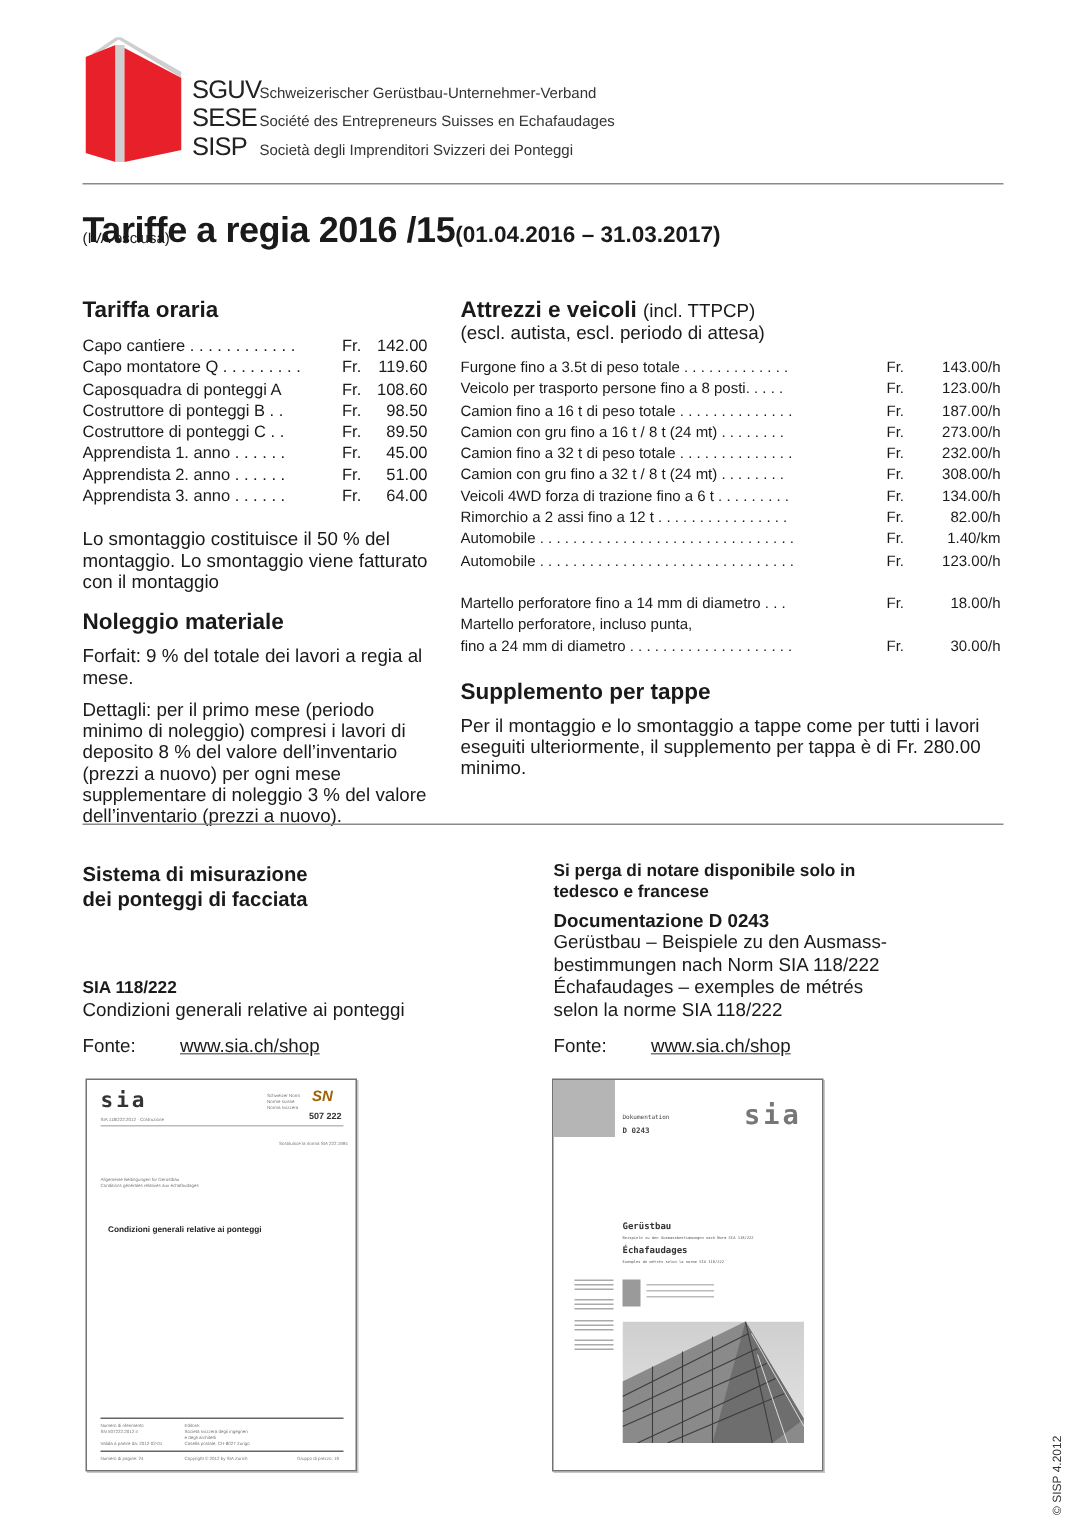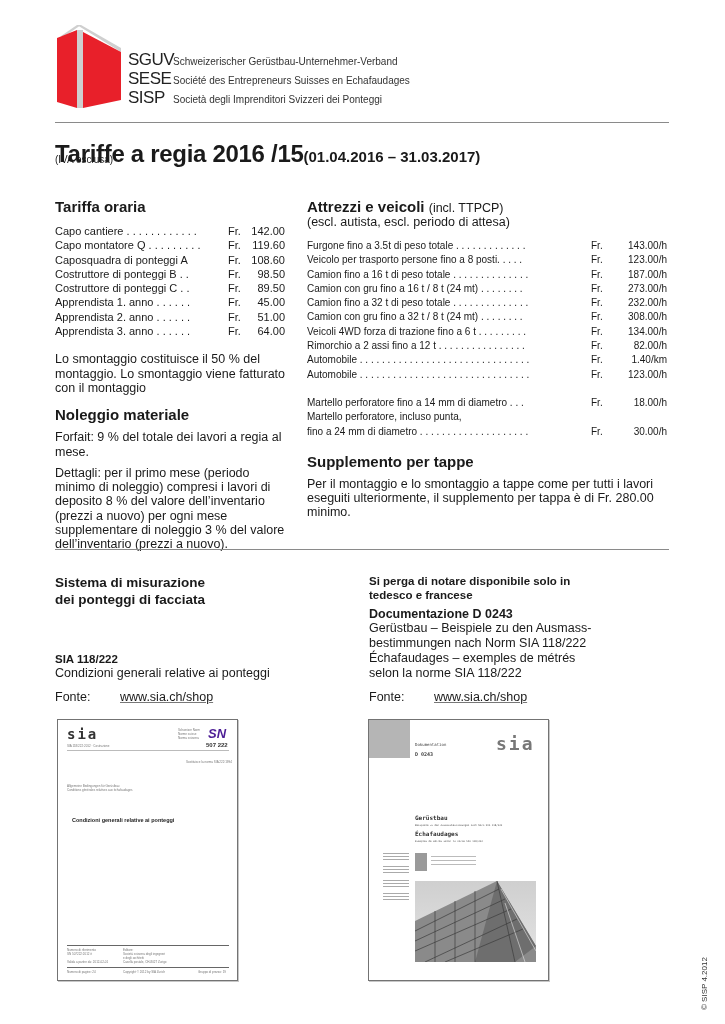--- a/index.html
+++ b/index.html
@@ -243,21 +243,21 @@
   <div class="fonte-row" style="margin-top:9px;">
     <span class="k">Fonte:</span>
     <a>www.sia.ch/shop</a>
   </div>
 </div>
 
 <div class="cover cover1">
   <div class="sia-logo" style="left:9px;top:6px;font-size:14px;">sia</div>
   <div class="tiny" style="left:9px;top:24px;">SIA 118/222:2012 · Costruzione</div>
   <div class="tiny" style="left:120px;top:8px;">Schweizer Norm<br>Norme suisse<br>Norma svizzera</div>
-  <div style="position:absolute;left:150px;top:6px;font-size:13px;font-weight:bold;font-style:italic;color:#4c1d95;">SN</div>
+  <div style="position:absolute;left:150px;top:6px;font-size:10px;font-weight:bold;font-style:italic;color:#a16207;">SN</div>
   <div style="position:absolute;left:148px;top:22px;font-size:6px;font-weight:bold;color:#333;">507 222</div>
   <div style="position:absolute;left:9px;top:30px;width:162px;height:1px;background:#bbb;"></div>
   <div class="tiny" style="left:128px;top:40px;">Sostituisce la norma SIA 222:1994</div>
   <div class="tiny" style="left:9px;top:64px;">Allgemeine Bedingungen für Gerüstbau<br>Conditions générales relatives aux échafaudages</div>
   <div style="position:absolute;left:14px;top:97px;font-size:5.5px;font-weight:bold;color:#222;">Condizioni generali relative ai ponteggi</div>
   <div style="position:absolute;left:178px;top:100px;transform:rotate(-90deg);transform-origin:left top;font-size:44px;font-weight:bold;color:#c9c9c9;white-space:nowrap;letter-spacing:-1px;"><span style="display:inline-block;transform:translateX(-118px);">118/222</span></div>
   <div style="position:absolute;left:9px;top:225px;width:162px;height:1px;background:#666;"></div>
   <div class="tiny" style="left:9px;top:228px;">Numero di riferimento<br>SN 507222:2012 it<br><br>Valida a partire da: 2012-02-01</div>
   <div class="tiny" style="left:65px;top:228px;">Editore:<br>Società svizzera degli ingegneri<br>e degli architetti<br>Casella postale, CH-8027 Zurigo</div>
   <div style="position:absolute;left:9px;top:247px;width:162px;height:1px;background:#666;"></div>

